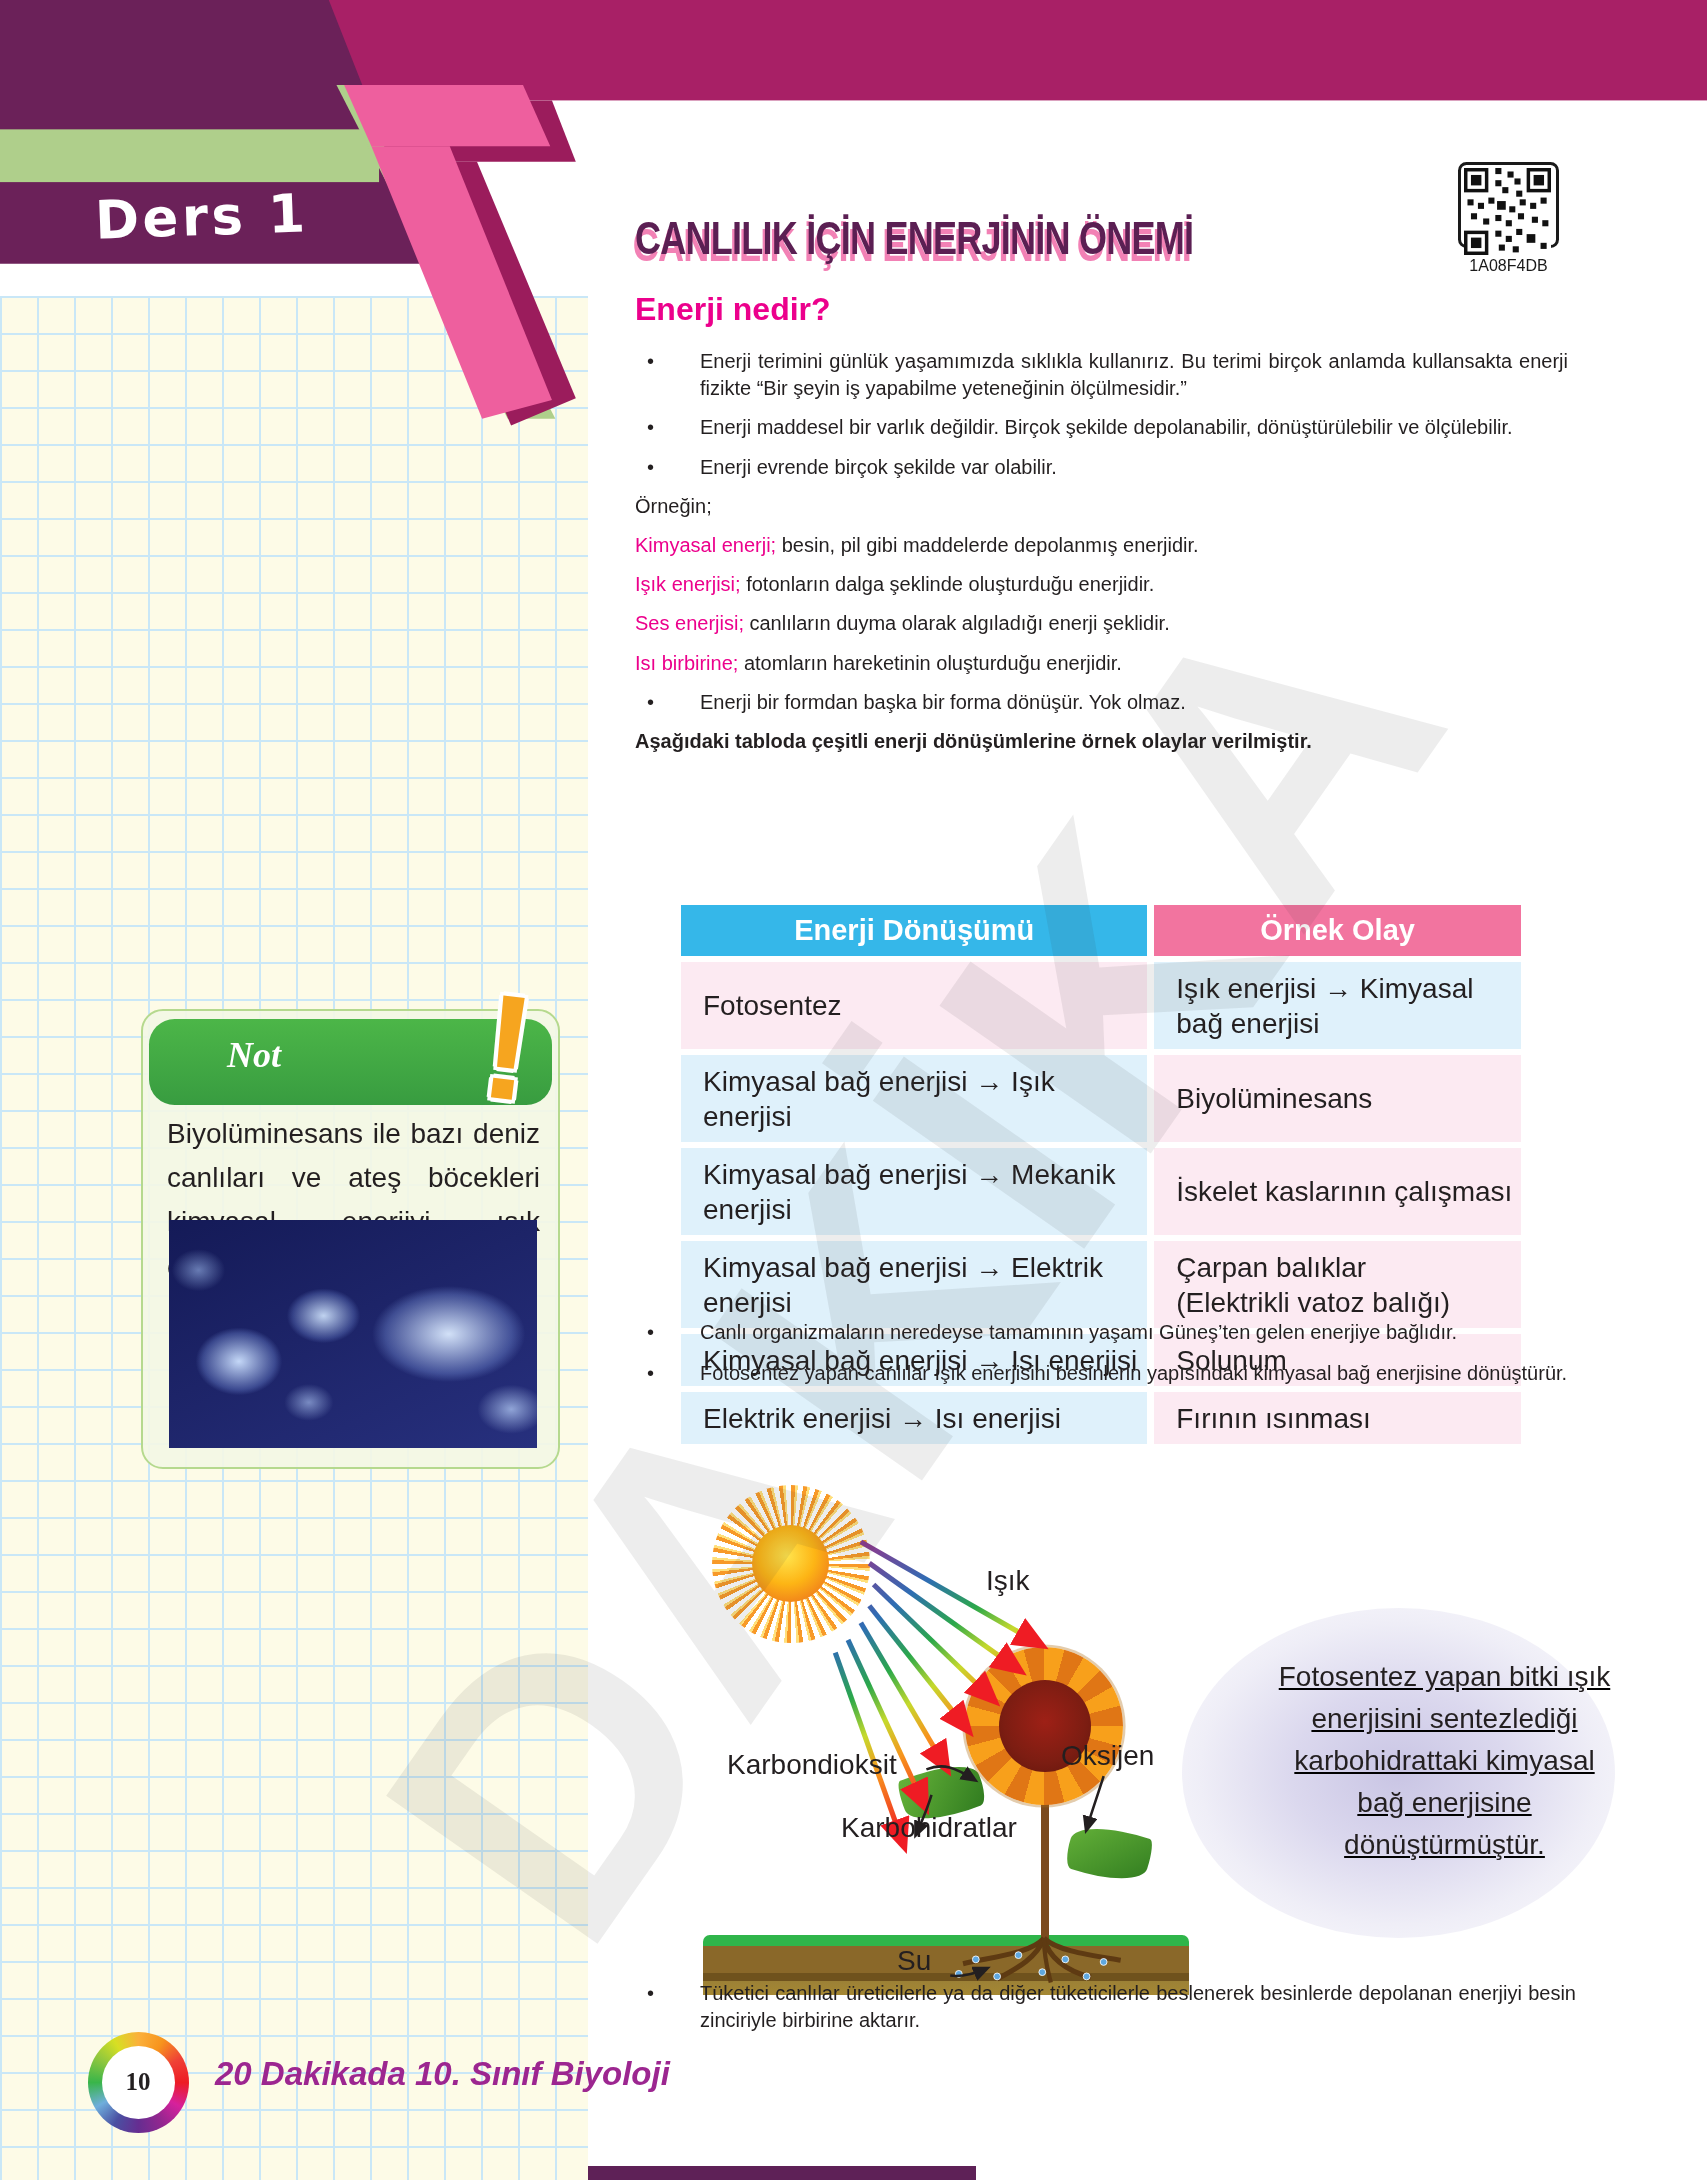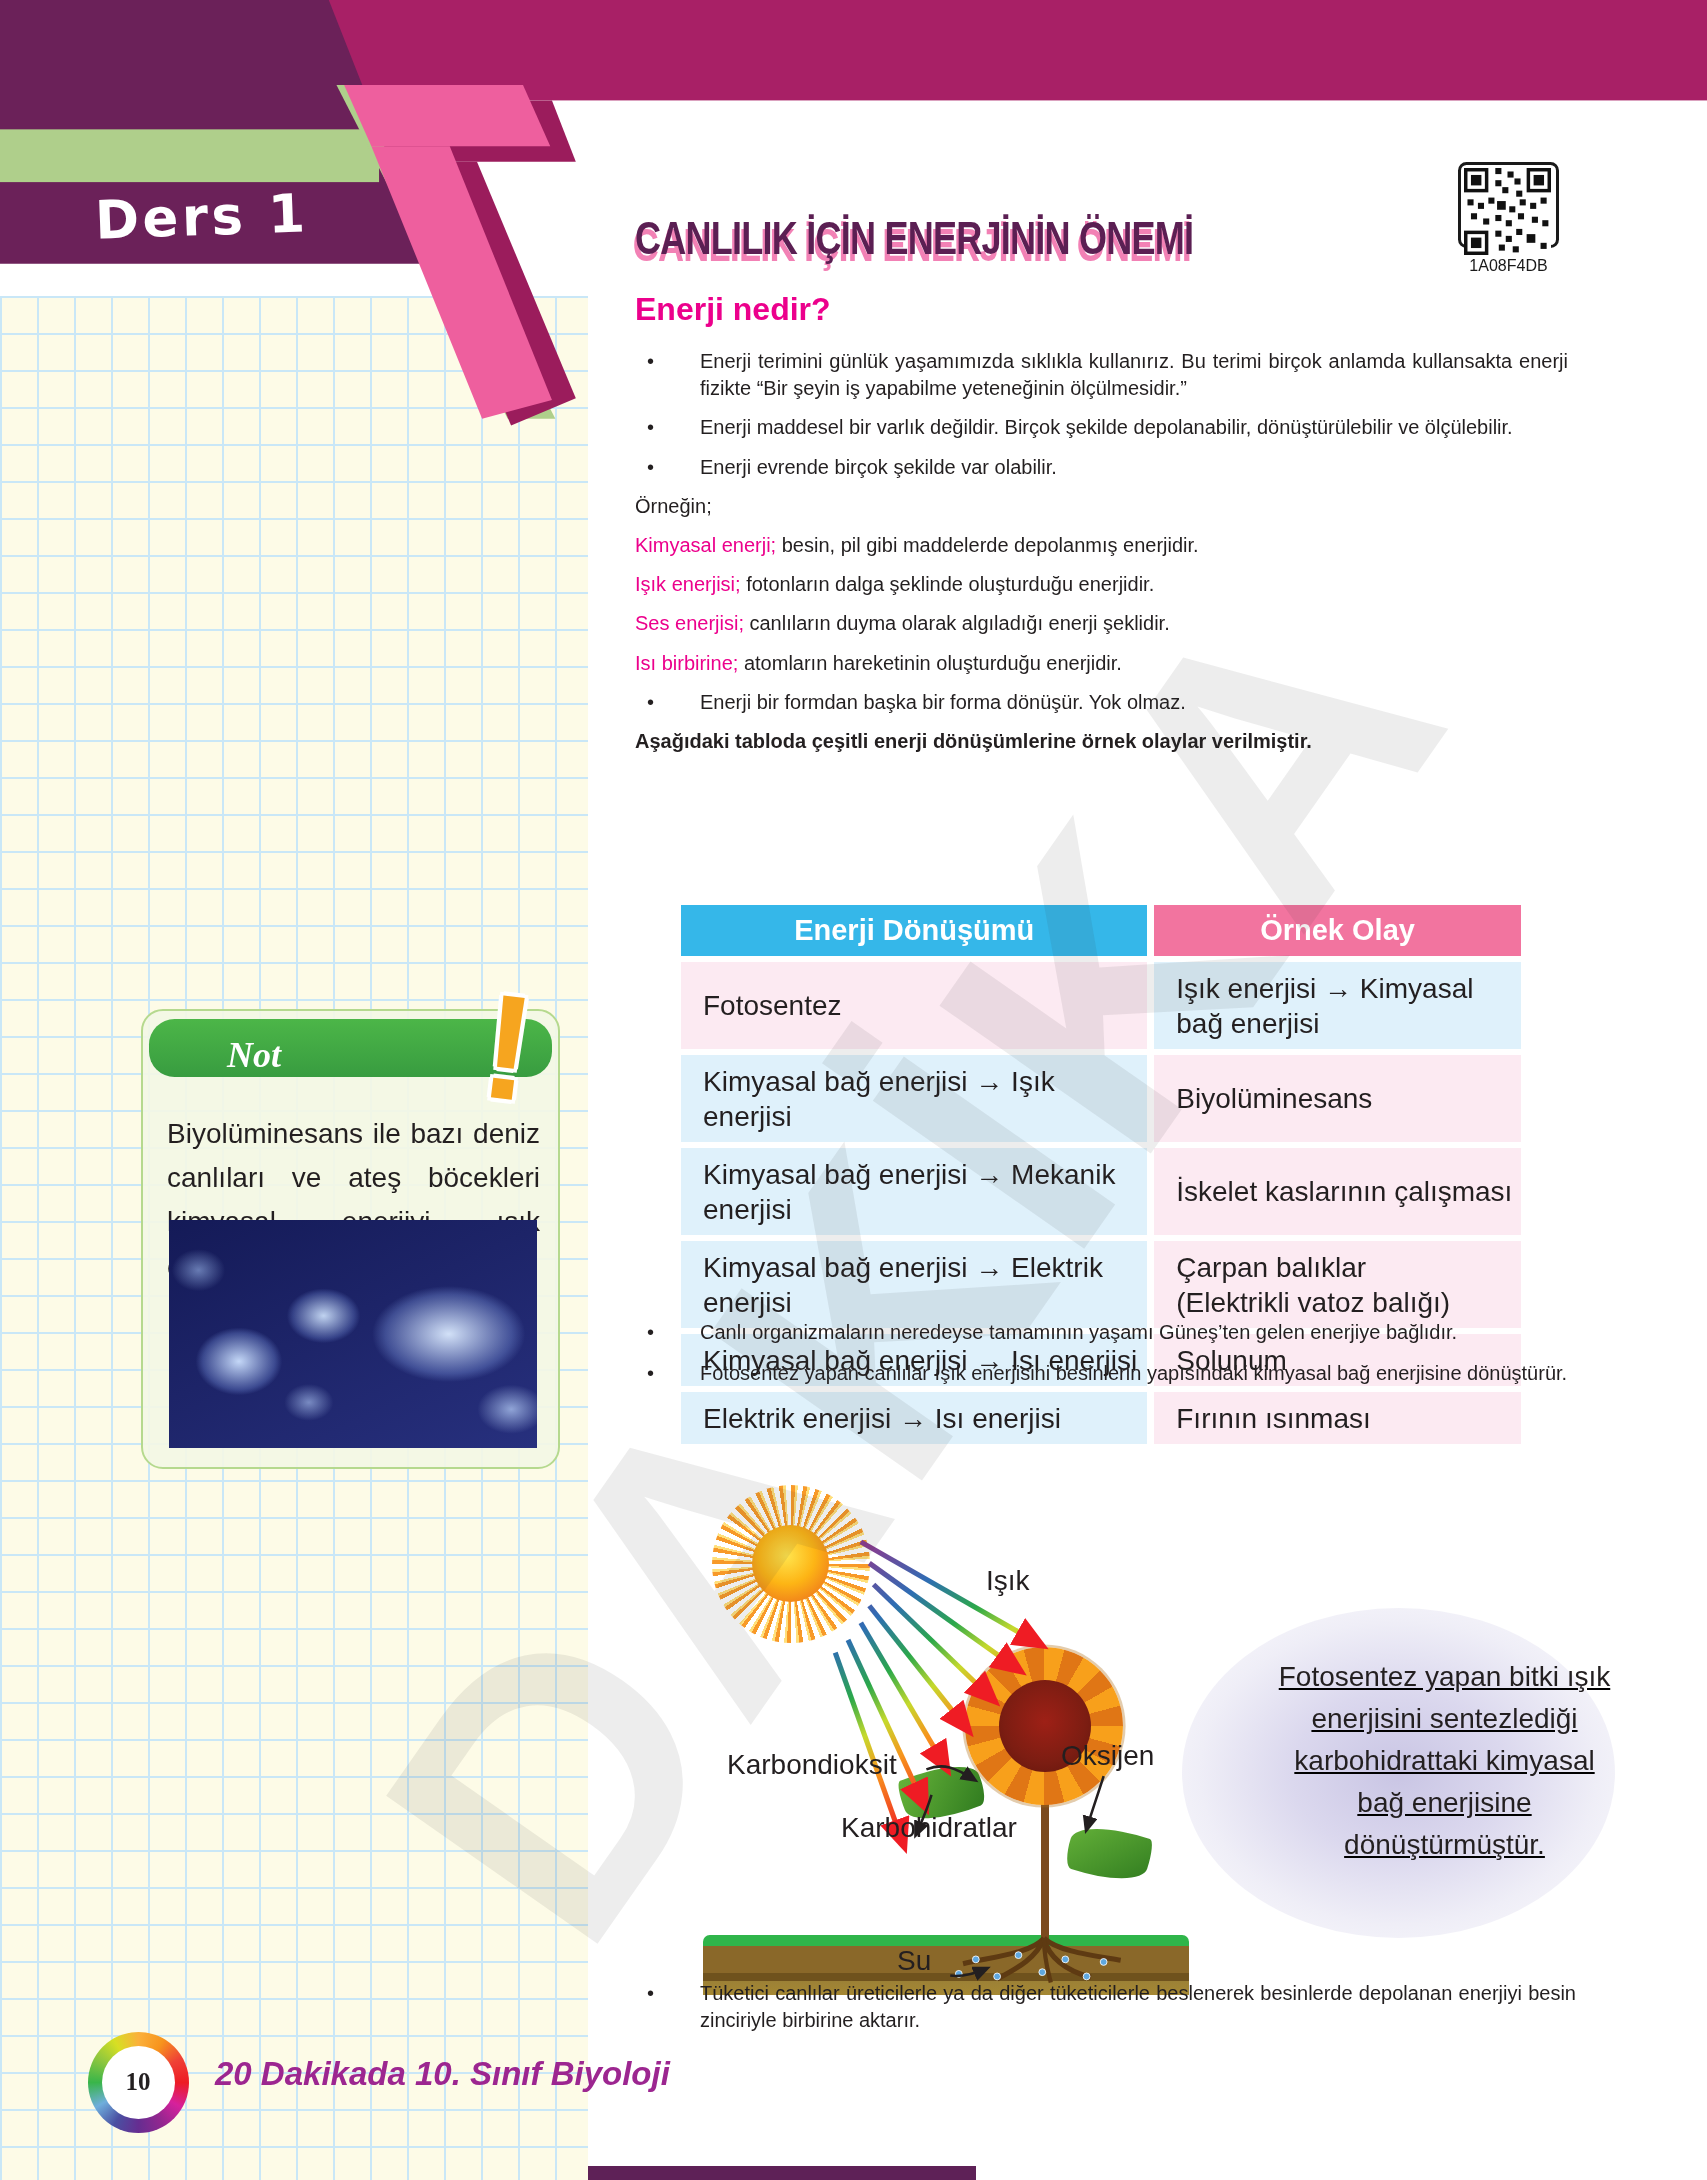--- a/index.html
+++ b/index.html
@@ -69,21 +69,21 @@
   .td-blue { background:#DFF1FB; }
   .td-pink { background:#FCEAF2; }
   .pre { white-space:pre-line; }
 
   
   .note-box {
     position:absolute; left:141px; top:1009px; width:419px; height:460px; z-index:3;
     background:rgba(243,247,229,0.92); border:2.6px solid #b5d98e; border-radius:22px;
   }
   .note-bar {
-    position:absolute; left:6px; top:7.7px; right:6px; height:58px;
+    position:absolute; left:6px; top:7.7px; right:6px; height:86px;
     background:linear-gradient(#4CB648,#389C40); border-radius:25.6px;padding-left:41px;
   }
   .note-label {
     color:#ffffff; font-family:"Liberation Serif","DejaVu Serif",serif;
     font-style:italic; font-weight:bold; font-size:36px; line-height:73px; padding-left:37px;
   }
   .note-mark {
     position:absolute; right:25.6px; top:-49px; z-index:4;
     font-size:149px; font-weight:bold; color:#F6A51F; transform:rotate(7deg);
     text-shadow:-4.3px 0 0 #fff, 4.3px 0 0 #fff, 0 -4.3px 0 #fff, 0 4.3px 0 #fff, -3.4px 3.4px 0 #fff, 3.4px 3.4px 0 #fff, -3.4px -3.4px 0 #fff, 3.4px -3.4px 0 #fff;

